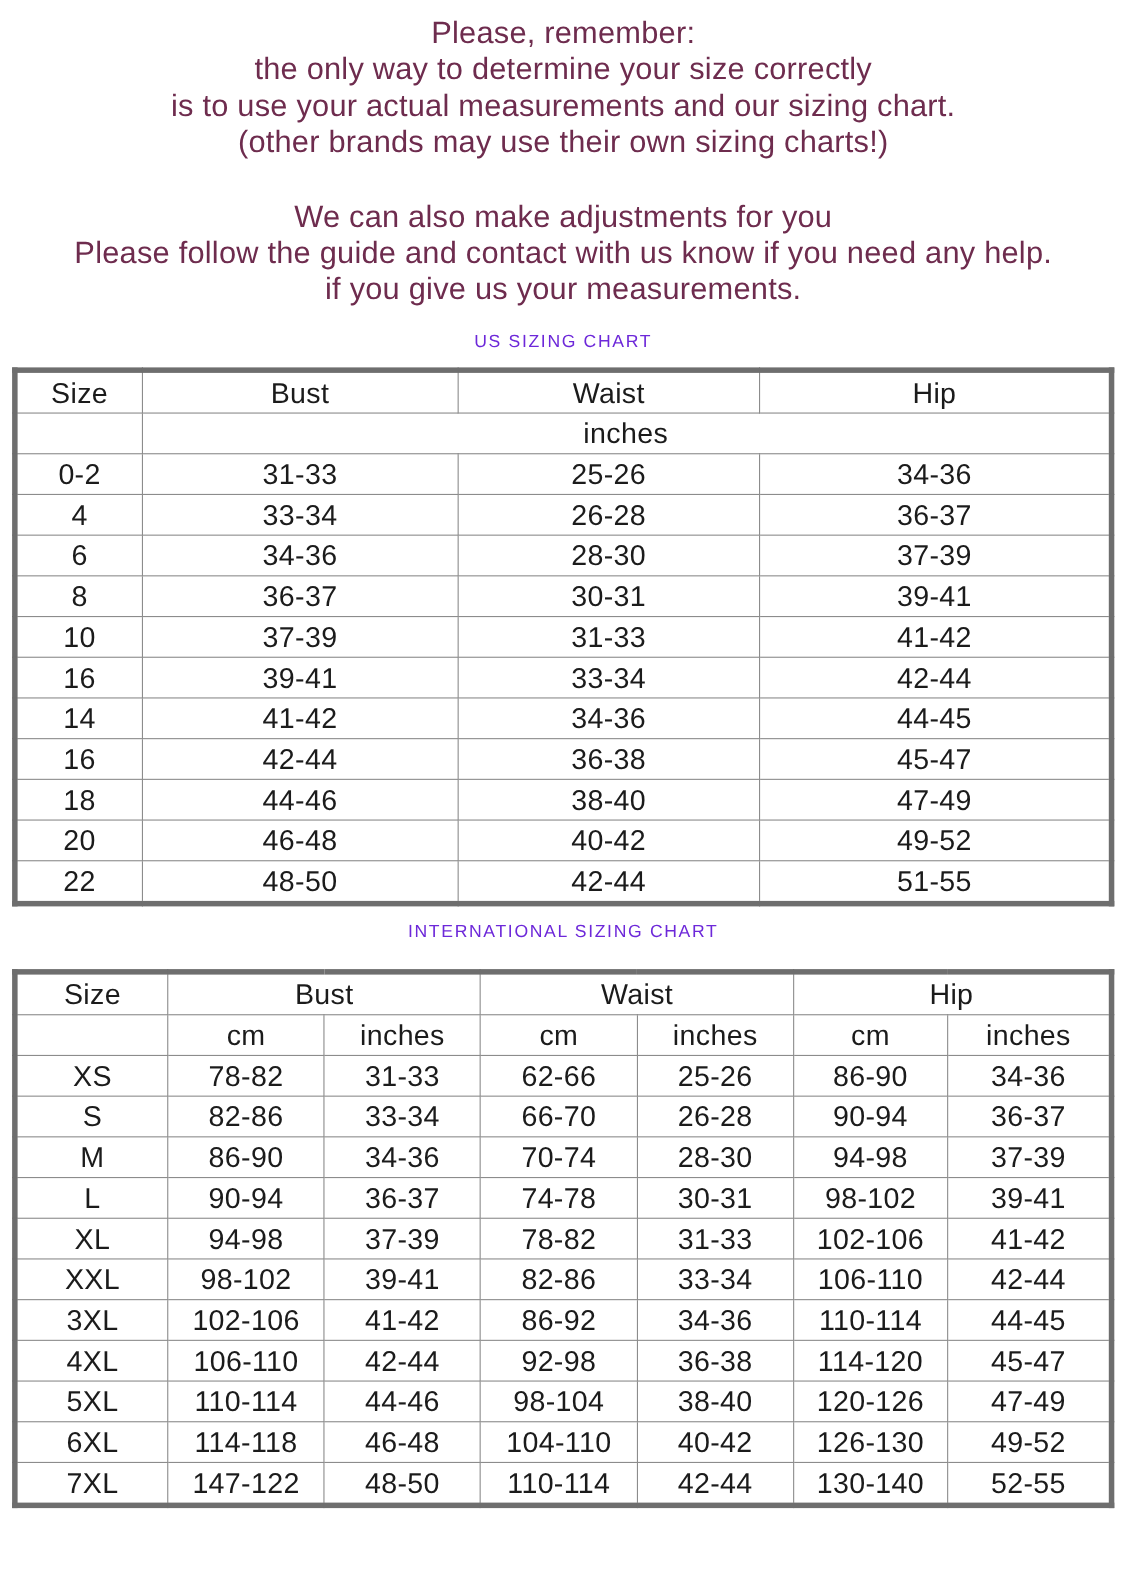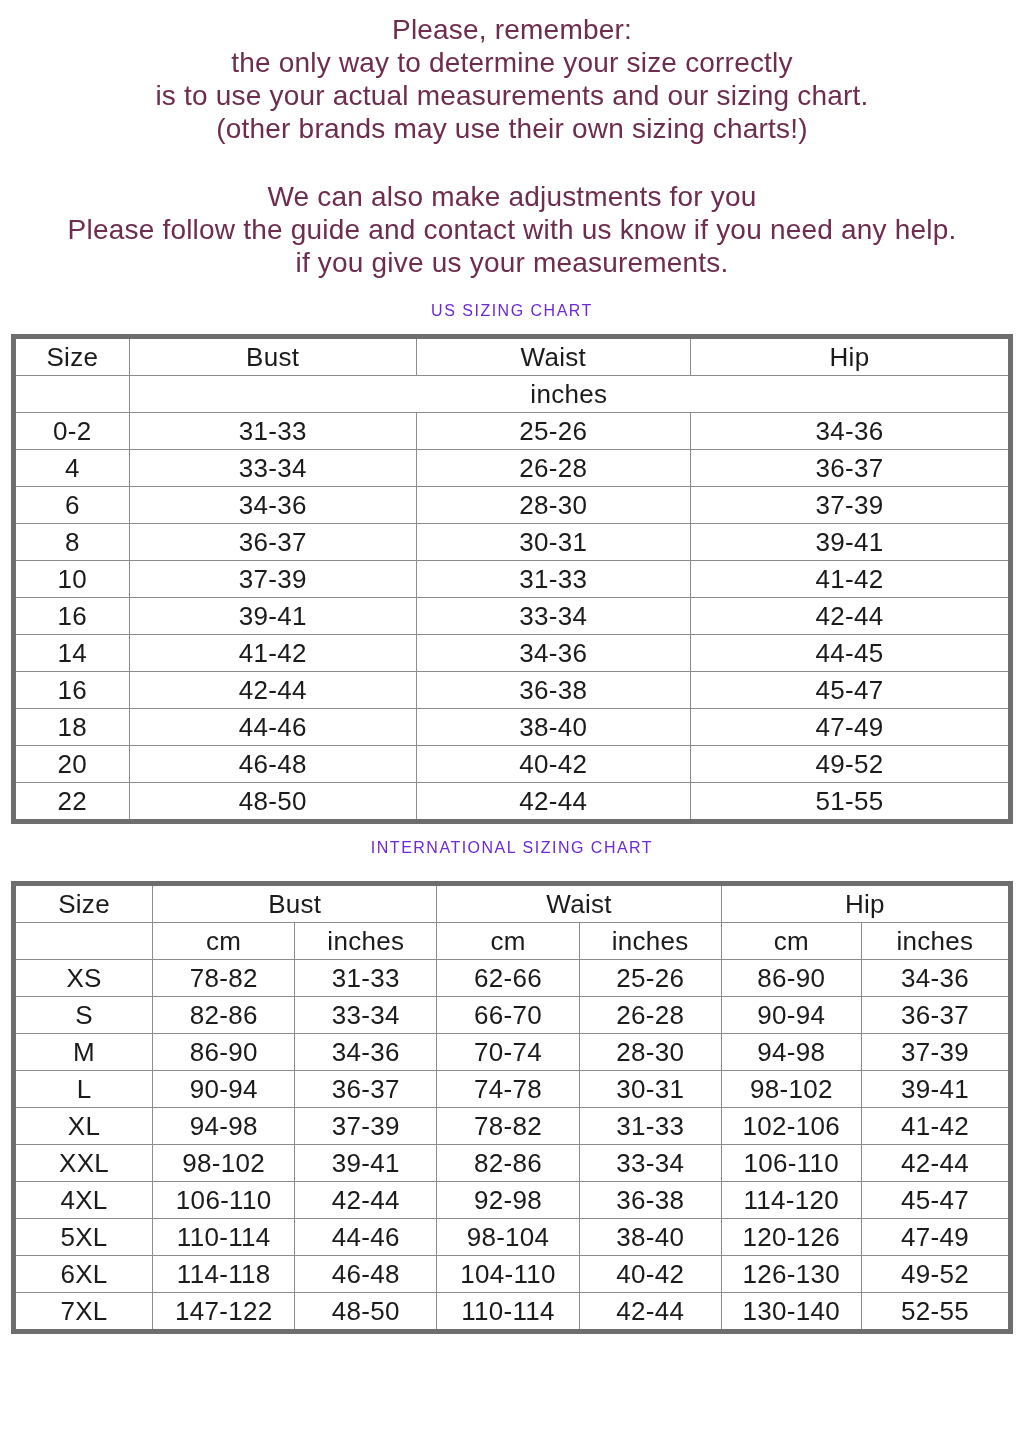--- a/index.html
+++ b/index.html
@@ -249,20 +249,29 @@
         <tr>
           <td>XXL</td>
           <td>98-102</td>
           <td>39-41</td>
           <td>82-86</td>
           <td>33-34</td>
           <td>106-110</td>
           <td>42-44</td>
         </tr>
         <tr>
+          <td>3XL</td>
+          <td>102-106</td>
+          <td>41-42</td>
+          <td>86-92</td>
+          <td>34-36</td>
+          <td>110-114</td>
+          <td>44-45</td>
+        </tr>
+        <tr>
           <td>4XL</td>
           <td>106-110</td>
           <td>42-44</td>
           <td>92-98</td>
           <td>36-38</td>
           <td>114-120</td>
           <td>45-47</td>
         </tr>
         <tr>
           <td>5XL</td>

